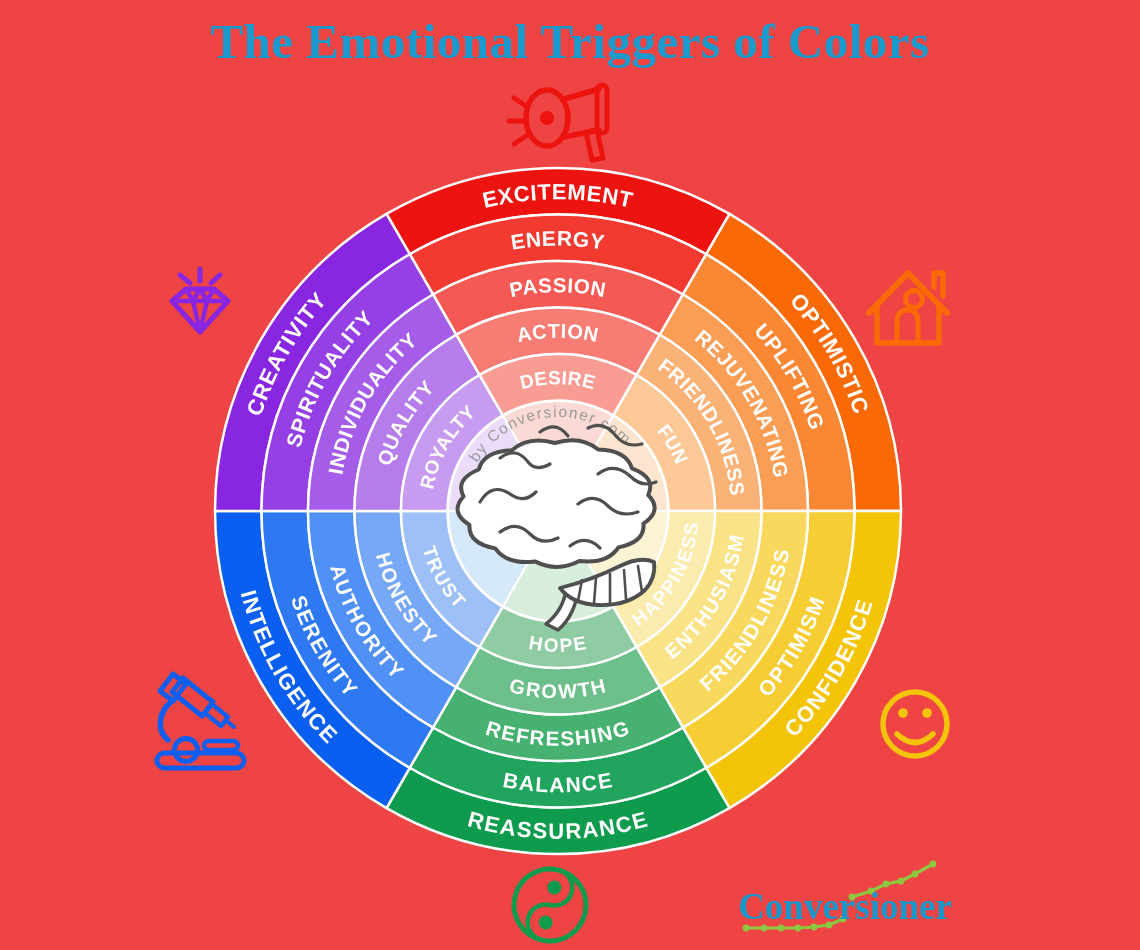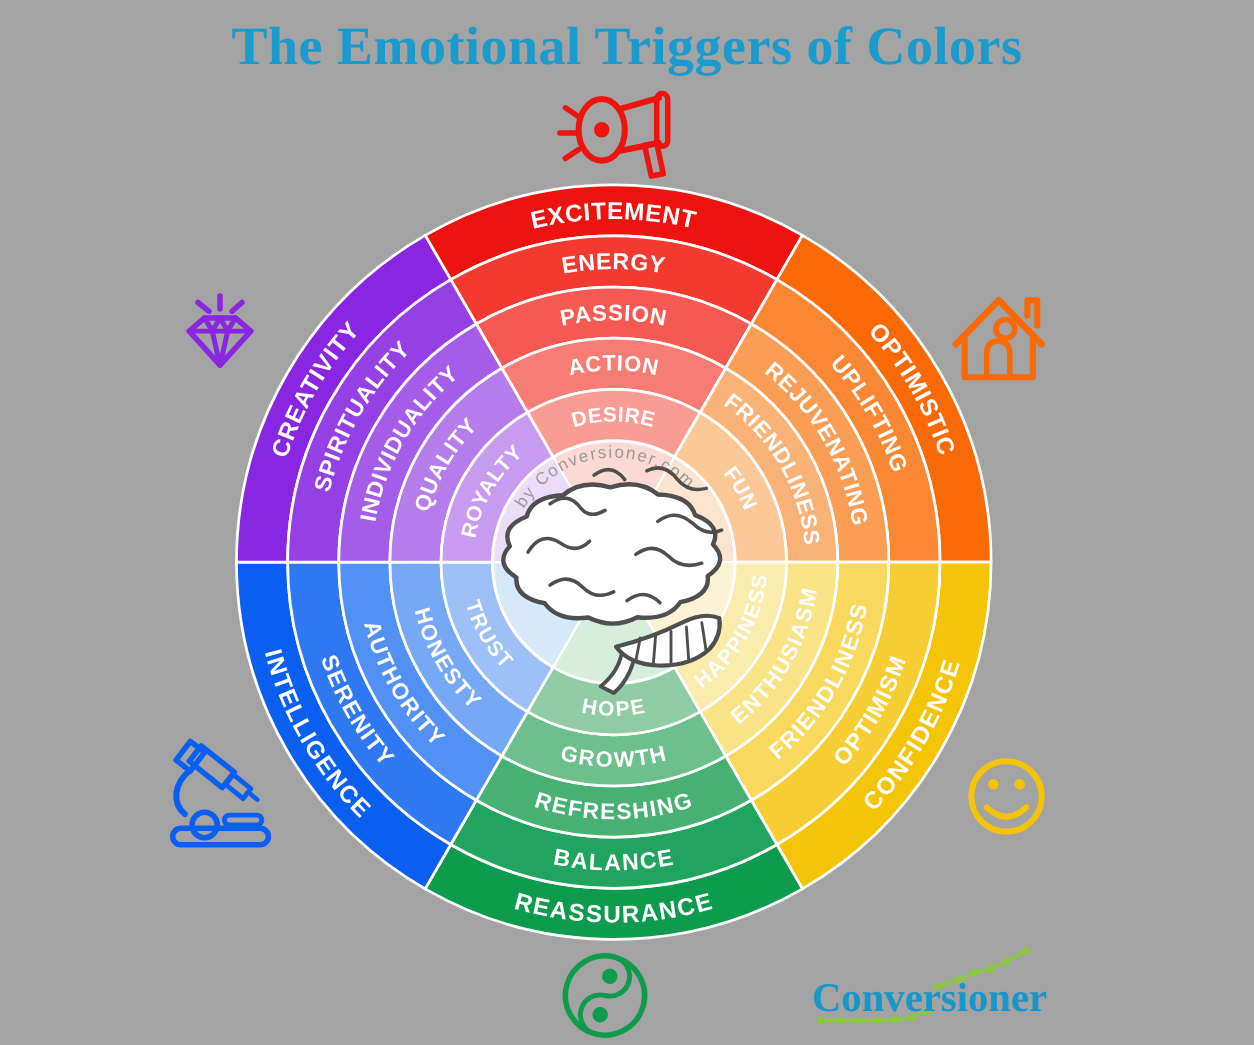--- a/index.html
+++ b/index.html
@@ -1,16 +1,16 @@
 <!DOCTYPE html>
 <html><head>
 <meta charset="utf-8">
 <style>
   html,body{margin:0;padding:0;background:#fff;}
-  .stage{width:1140px;height:950px;position:relative;background:#a3a3a3;overflow:hidden;
+  .stage{width:1140px;height:950px;position:relative;background:#ef4444;overflow:hidden;
          font-family:"Liberation Sans",sans-serif;}
   svg{display:block;}
   .ring-label{fill:#ffffff;font-weight:700;letter-spacing:1px;
               font-family:"Liberation Sans",sans-serif;}
   .watermark{font-size:15.5px;letter-spacing:2px;font-family:"Liberation Sans",sans-serif;}
   .title-text{font-family:"Liberation Serif",serif;font-weight:700;font-size:49px;letter-spacing:.5px;}
   .logo-text{font-family:"Liberation Serif",serif;font-weight:700;font-size:37px;}
   .icon-stroke{fill:none;stroke:currentColor;stroke-linecap:round;stroke-linejoin:round;}
   .icon-fill{fill:currentColor;stroke:none;}
 </style>

